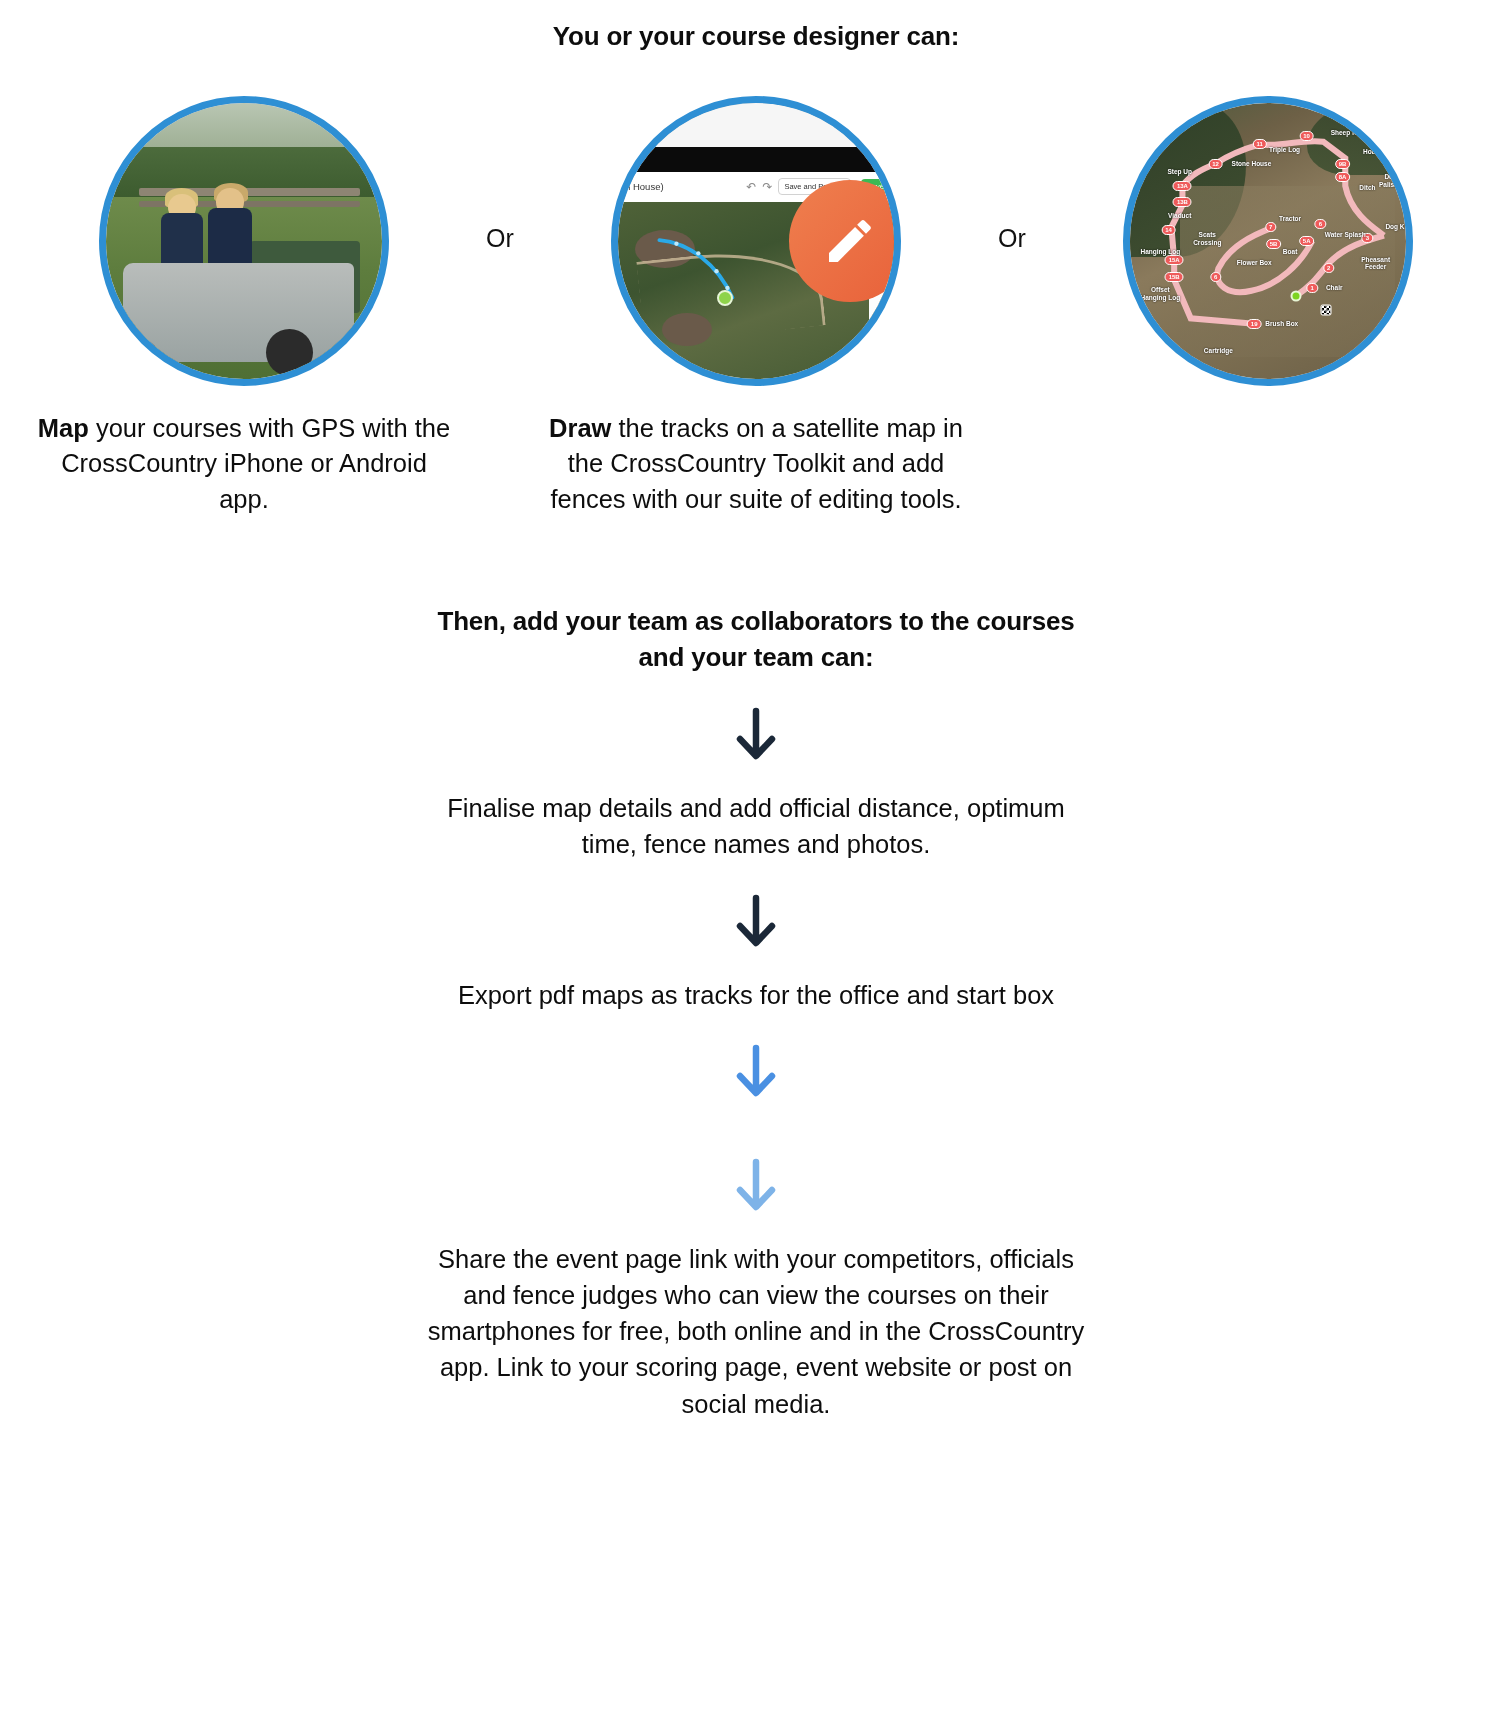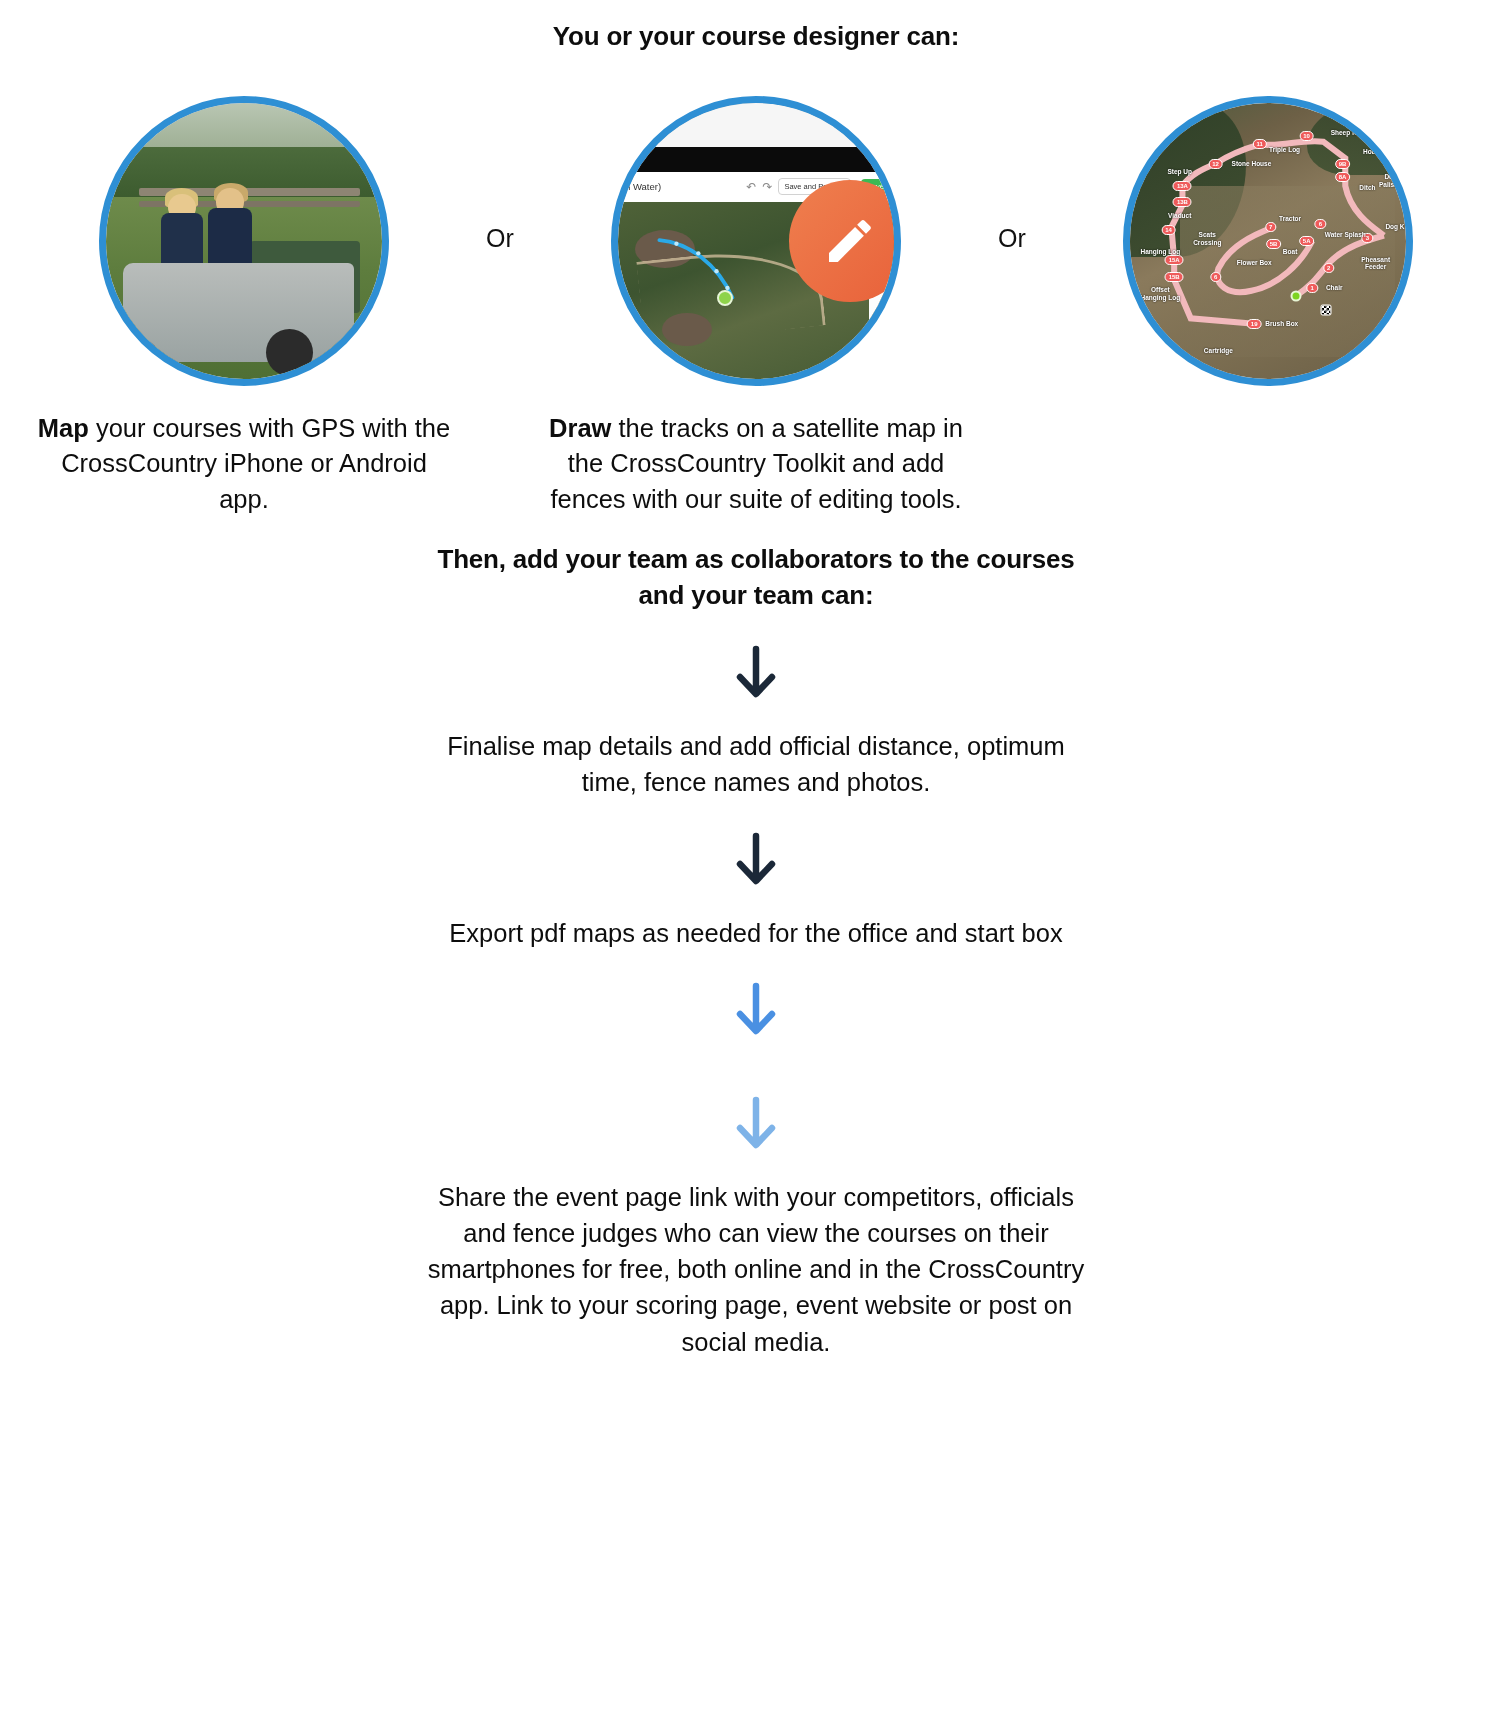--- a/index.html
+++ b/index.html
@@ -187,21 +187,21 @@
     text-align: center;
     font-size: 25.5px;
     line-height: 1.38;
     color: #0d0d0d;
     width: 420px;
     font-weight: 400;
   }
   .caption b { font-weight: 700; }
 
   
-  .flow { }
+  .flow { margin-top: 62px; }
 
   .arrow-wrap {
     display: flex;
     justify-content: center;
     align-items: center;
   }
   .arrow-wrap svg { display: block; }
 
   .flow-text {
     text-align: center;
@@ -267,21 +267,21 @@
             <path d="M2 6 C 26 8, 50 26, 62 54" fill="none" stroke="#2aa9e8" stroke-width="3.2" stroke-linecap="round"></path>
             <circle cx="16" cy="9" r="1.8" fill="#bfe9fb"></circle>
             <circle cx="34" cy="17" r="1.8" fill="#bfe9fb"></circle>
             <circle cx="49" cy="32" r="1.8" fill="#bfe9fb"></circle>
             <circle cx="58" cy="46" r="1.8" fill="#bfe9fb"></circle>
           </svg>
           <div class="tk-dot"></div>
           <div class="tk-side"></div>
 
           <div class="tk-bar">
-            <span class="tk-title">ill Water)</span>
+            <span class="tk-title">ill House)</span>
             <span class="tk-icons">
               <span class="tk-ic">↶</span>
               <span class="tk-ic">↷</span>
               <span class="tk-btn">Save and Preview</span>
               <span class="tk-save">Save</span>
             </span>
           </div>
 
           <div class="tk-fab">
             <svg class="tk-pencil" viewBox="0 0 24 24">
@@ -377,21 +377,21 @@
     </p>
 
     <div class="sp-a"></div>
     <div class="arrow-wrap">
       <svg width="52" height="58" viewBox="0 0 52 58">
         <path d="M26 5 L26 48 M10 33 L26 50 L42 33" fill="none" stroke="#1b2838" stroke-width="6.5" stroke-linecap="round" stroke-linejoin="round"></path>
       </svg>
     </div>
     <div class="sp-b"></div>
     <p class="flow-text">
-      <b>Export pdf maps</b><span> as needed for the office and start box</span>
+      <b>Export pdf maps</b><span> as tracks for the office and start box</span>
     </p>
 
     <div class="sp-a"></div>
     <div class="arrow-wrap">
       <svg width="52" height="58" viewBox="0 0 52 58">
         <path d="M26 5 L26 48 M10 33 L26 50 L42 33" fill="none" stroke="#4a90e2" stroke-width="6.5" stroke-linecap="round" stroke-linejoin="round"></path>
       </svg>
     </div>
     <div class="sp-b"></div>
 

